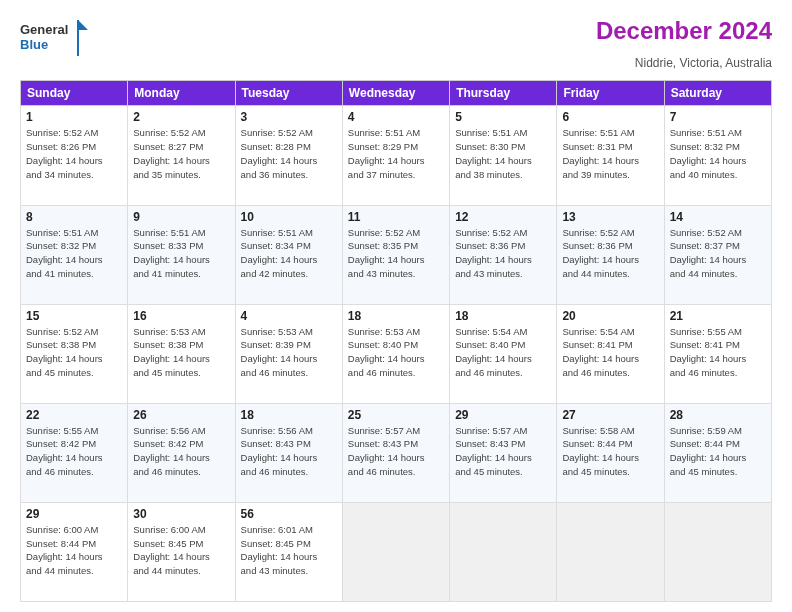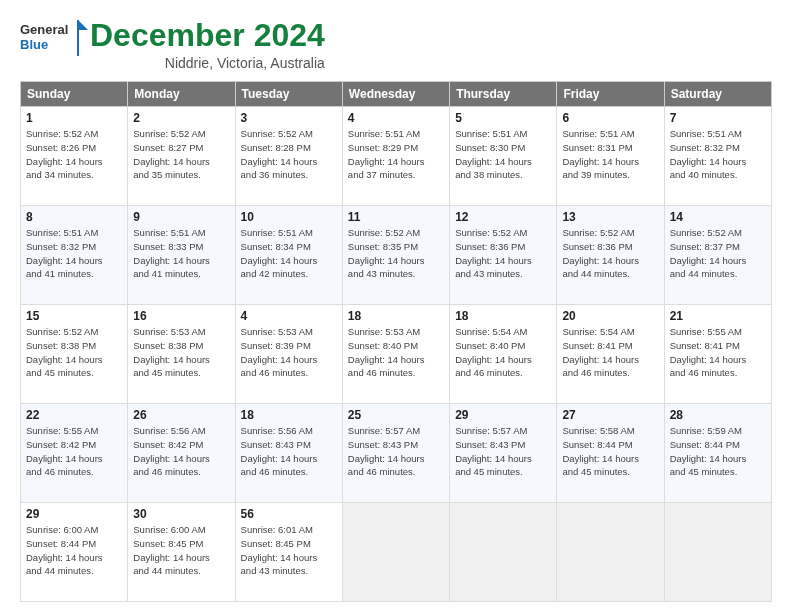--- a/index.html
+++ b/index.html
@@ -12,50 +12,51 @@
     }
     .page {
       width: 792px;
       height: 612px;
       padding: 18px 20px 10px 20px;
       display: flex;
       flex-direction: column;
     }
     .header {
       display: flex;
+      justify-content: space-between;
       align-items: flex-start;
       margin-bottom: 10px;
     }
     .logo {
       display: flex;
       align-items: center;
       gap: 4px;
     }
     .title-block {
       text-align: right;
     }
     .month-title {
-      font-size: 32px;
+      font-size: 24px;
       font-weight: bold;
-      color: #15803d;
+      color: #a21caf;
       line-height: 1.1;
     }
     .location {
-      font-size: 14px;
+      font-size: 12px;
       color: #555;
-      margin-top: 2px;
+      margin-top: 12px;
     }
     .calendar {
       flex: 1;
       border-collapse: collapse;
       width: 100%;
       table-layout: fixed;
     }
     .calendar th {
-      background-color: #737373;
+      background-color: #6d28d9;
       color: #fff;
       font-size: 12px;
       font-weight: bold;
       text-align: left;
       padding: 5px 6px;
       border: 1px solid #ccc;
     }
     .calendar td {
       vertical-align: top;
       border: 1px solid #ddd;

